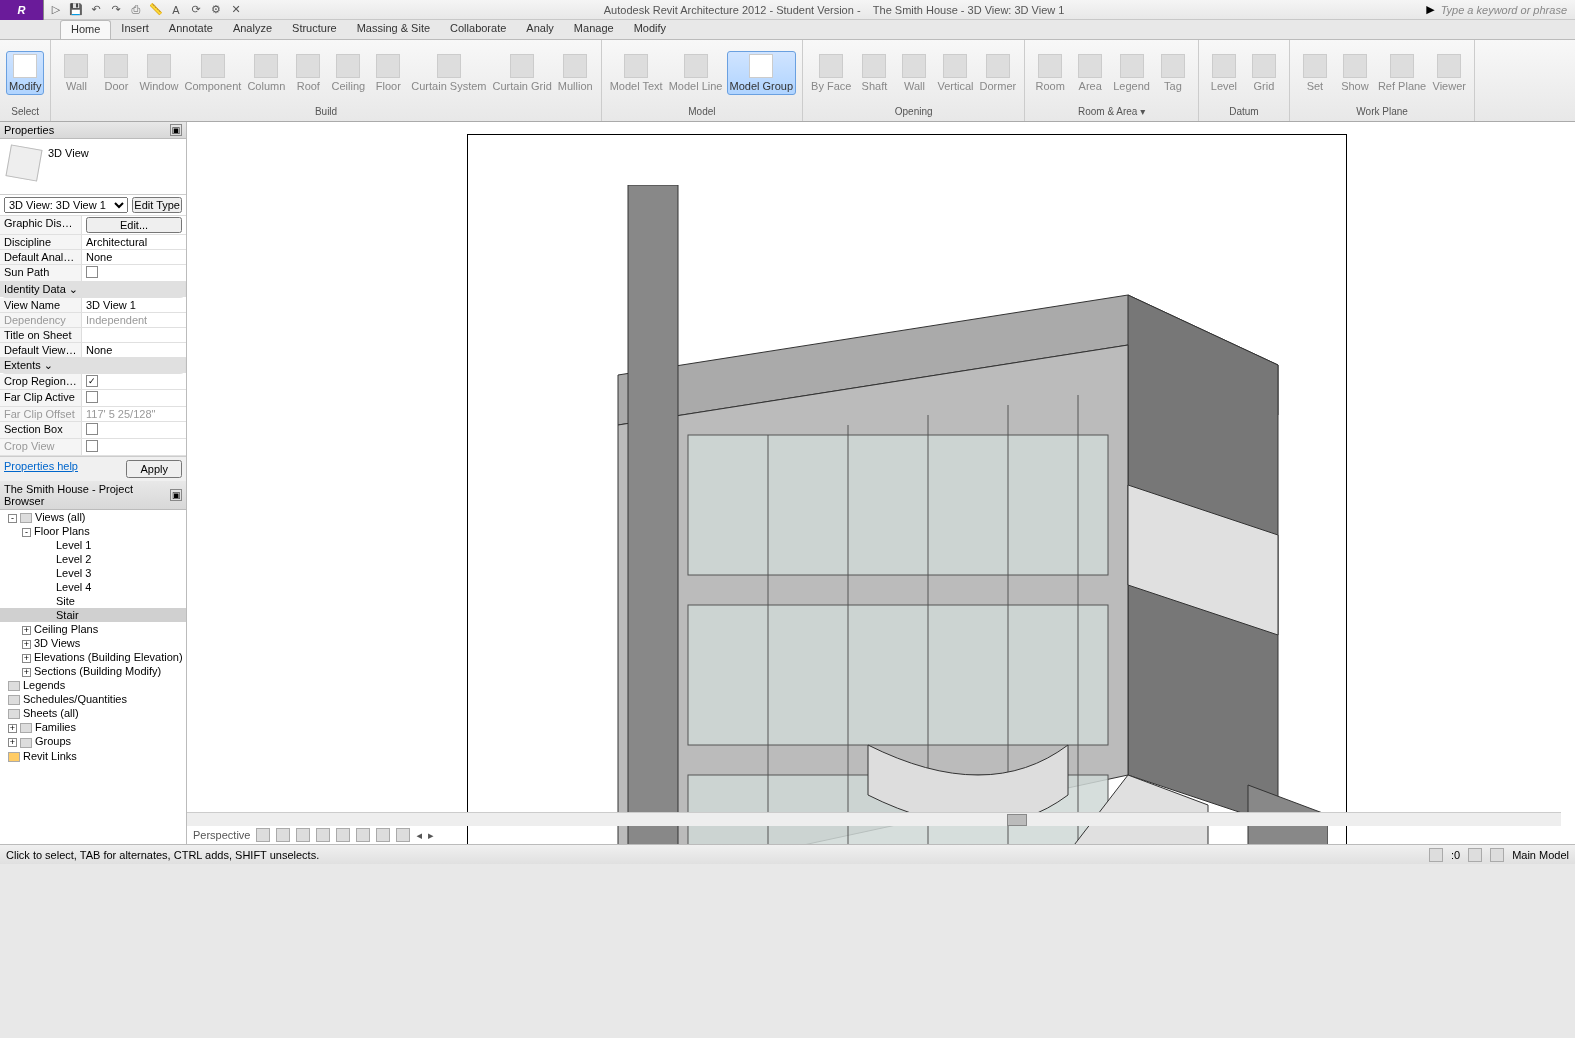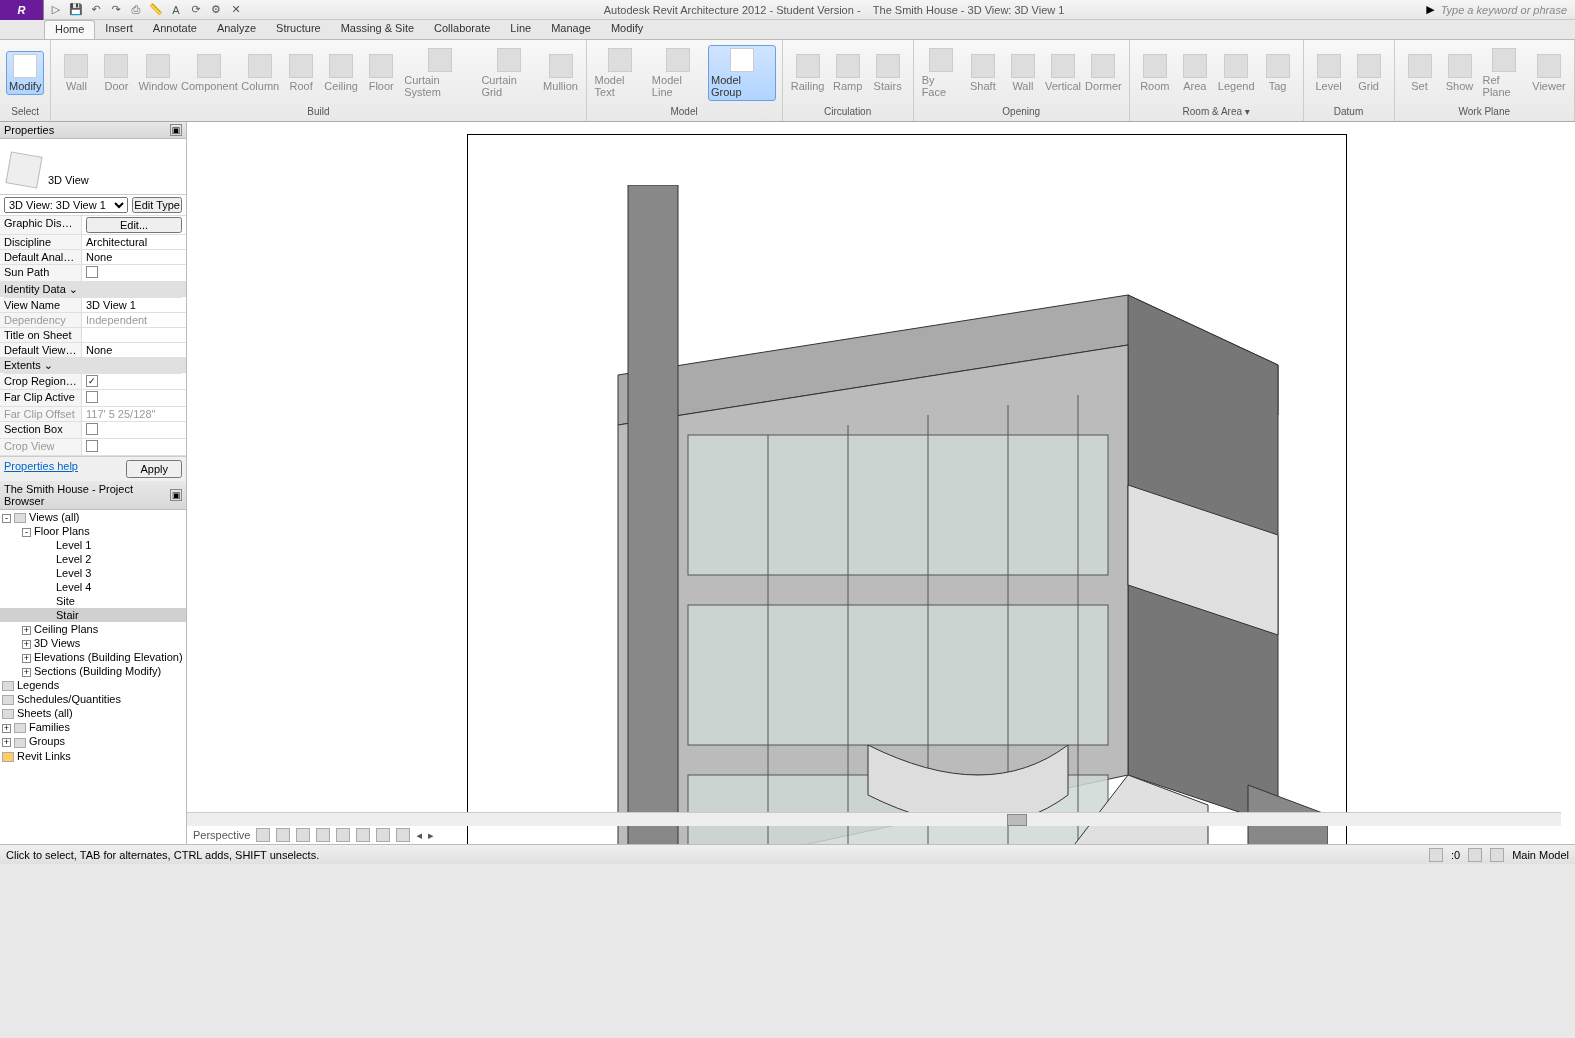--- a/index.html
+++ b/index.html
@@ -3,54 +3,54 @@
 <meta charset="utf-8">
 <style>
 * { margin: 0; padding: 0; box-sizing: border-box; font-family: "Segoe UI", Tahoma, sans-serif; font-size: 11px; }
 html, body { width: 1575px; height: 1038px; overflow: hidden; background: #e8e8e8; }
 .titlebar { height: 20px; background: linear-gradient(#f5f5f5,#e8e8e8); display: flex; align-items: center; border-bottom: 1px solid #c8c8c8; }
 .app-btn { width: 44px; height: 20px; background: #6a1b9a; border-right: 1px solid #888; display:flex;align-items:center;justify-content:center;color:#fff;font-weight:bold;font-style:italic;font-size:14px; }
 .qat { display: flex; gap: 4px; padding: 0 4px; align-items: center; }
 .qat span { width: 16px; height: 16px; display: inline-flex; align-items:center; justify-content:center; color:#555; }
 .title-center { flex: 1; text-align: center; color: #555; font-size: 11px; }
 .title-right { color:#888; font-style:italic; padding-right:8px; }
-.tabs { height: 20px; background: #e8e8e8; display: flex; border-bottom: 1px solid #bbb; padding-left: 44px; }
+.tabs { height: 20px; background: #e8e8e8; display: flex; border-bottom: 1px solid #bbb; padding-left: 60px; }
 .tab { padding: 2px 10px; color: #333; cursor: pointer; }
 .tab.active { background: #f8f8f8; border: 1px solid #bbb; border-bottom: none; border-radius: 3px 3px 0 0; }
 .ribbon { height: 82px; background: linear-gradient(#f8f8f8,#e8e8e8); display: flex; border-bottom: 1px solid #aaa; }
 .rgroup { border-right: 1px solid #ccc; display: flex; flex-direction: column; padding: 2px 6px; }
 .rgroup-items { flex: 1; display: flex; align-items: center; gap: 2px; }
 .ritem { display: flex; flex-direction: column; align-items: center; justify-content: center; min-width: 38px; padding: 2px; color: #888; cursor: pointer; }
 .ritem.active { background: linear-gradient(#d0e4ff,#b0d4ff); border: 1px solid #6aa0e0; border-radius: 3px; color: #333; }
 .ritem .ico { width: 24px; height: 24px; background: #ddd; border: 1px solid #ccc; margin-bottom: 2px; }
 .ritem.active .ico { background: #fff; }
 .rgroup-label { text-align: center; color: #555; font-size: 10px; padding: 2px 0; }
 .workspace { display: flex; height: 722px; }
 .left-panel { width: 187px; background: #ececec; display: flex; flex-direction: column; border-right: 1px solid #bbb; }
 .panel-header { background: linear-gradient(#e8e8e8,#d8d8d8); border-bottom: 1px solid #bbb; padding: 2px 4px; display:flex; justify-content:space-between; align-items:center; }
 .panel-header .x { width:12px;height:12px;border:1px solid #888;font-size:9px;text-align:center;line-height:10px; }
-.props-type { height: 56px; display:flex; align-items:flex-end; gap:8px; padding:8px; background:#fff; border-bottom:1px solid #ccc; }
+.props-type { height: 56px; display:flex; align-items:flex-start; gap:8px; padding:8px; background:#fff; border-bottom:1px solid #ccc; }
 .props-type .cube { width:32px;height:32px;background:#eee;border:1px solid #bbb;transform:rotate(10deg); }
 .props-row { display:flex; align-items:center; padding:2px 4px; gap:4px; background:#fff; border-bottom:1px solid #ddd; }
 .props-row select, .props-row button { font-size:11px; }
 .props-grid { background:#fff; overflow:auto; flex:0 0 auto; }
 .prow { display:flex; border-bottom:1px solid #e0e0e0; }
 .prow .pk { width: 82px; padding: 1px 4px; background:#f5f5f5; border-right:1px solid #ddd; white-space:nowrap; overflow:hidden; text-overflow:ellipsis; }
 .prow .pv { flex:1; padding:1px 4px; }
 .prow.cat { background:#e0e0e0;border-radius:6px; }
 .prow.cat .pk { width:100%; background:#e0e0e0; font-weight:normal; }
 .prow .chk { width:12px;height:12px;border:1px solid #888;display:inline-block; }
 .prow .chk.on::after{content:"✓";font-size:9px;position:relative;top:-2px;left:1px;}
 .props-footer { display:flex; justify-content:space-between; padding:3px 4px; background:#f0f0f0; border-top:1px solid #ccc; }
 .props-footer a { color:#0066cc; }
 .props-footer button { padding:1px 12px; }
 .browser { flex:1; background:#fff; overflow:auto; }
 .tree-item { padding:1px 4px 1px 0; white-space:nowrap; cursor:pointer; }
 .tree-item.sel { background:#d0d0d0; }
-.ind0{padding-left:2px}.ind1{padding-left:22px}.ind3{padding-left:56px}
+.ind0{padding-left:8px}.ind1{padding-left:22px}.ind3{padding-left:56px}
 .exp { display:inline-block;width:9px;height:9px;border:1px solid #888;text-align:center;line-height:7px;font-size:9px;margin-right:3px;background:#fff; }
 .tico { display:inline-block;width:12px;height:10px;background:#ddd;border:1px solid #aaa;margin-right:3px;vertical-align:middle; }
 .canvas { flex:1; background:#fff; position:relative; overflow:hidden; }
 .canvas-inner { position:absolute; left:280px; top:12px; width:880px; height:836px; border:1px solid #000; background:#fff; }
 .building { position:absolute; left:40px; top:50px; width:820px; height:760px; }
 .viewbar { position:absolute; bottom:0; left:6px; height:18px; display:flex; align-items:center; gap:6px; color:#555; }
 .viewbar .vico { width:14px;height:14px;background:#ddd;border:1px solid #aaa; }
 .statusbar { height:20px; background:linear-gradient(#f0f0f0,#e0e0e0); border-top:1px solid #bbb; display:flex; align-items:center; padding:0 6px; justify-content:space-between; }
 .statusbar .sright { display:flex; gap:8px; align-items:center; }
 .sico{width:14px;height:14px;background:#ddd;border:1px solid #aaa;display:inline-block;}
@@ -82,21 +82,21 @@
 </div>
 
 <div class="tabs" id="tabs">
     <div class="tab active">Home</div>
     <div class="tab">Insert</div>
     <div class="tab">Annotate</div>
     <div class="tab">Analyze</div>
     <div class="tab">Structure</div>
     <div class="tab">Massing &amp; Site</div>
     <div class="tab">Collaborate</div>
-    <div class="tab">Line</div>
+    <div class="tab">Analy</div>
     <div class="tab">Manage</div>
     <div class="tab">Modify</div>
   </div>
 
 <div class="ribbon" id="ribbon">
     <div class="rgroup">
       <div class="rgroup-items">
         <div class="ritem active">
           <div class="ico"></div>
           <div>Modify</div>
@@ -162,37 +162,20 @@
         <div class="ritem">
           <div class="ico"></div>
           <div>Model Line</div>
         </div>
         <div class="ritem active">
           <div class="ico"></div>
           <div>Model Group</div>
         </div>
       </div>
       <div class="rgroup-label">Model</div>
-    </div>
-    <div class="rgroup">
-      <div class="rgroup-items">
-        <div class="ritem">
-          <div class="ico"></div>
-          <div>Railing</div>
-        </div>
-        <div class="ritem">
-          <div class="ico"></div>
-          <div>Ramp</div>
-        </div>
-        <div class="ritem">
-          <div class="ico"></div>
-          <div>Stairs</div>
-        </div>
-      </div>
-      <div class="rgroup-label">Circulation</div>
     </div>
     <div class="rgroup">
       <div class="rgroup-items">
         <div class="ritem">
           <div class="ico"></div>
           <div>By Face</div>
         </div>
         <div class="ritem">
           <div class="ico"></div>
           <div>Shaft</div>

